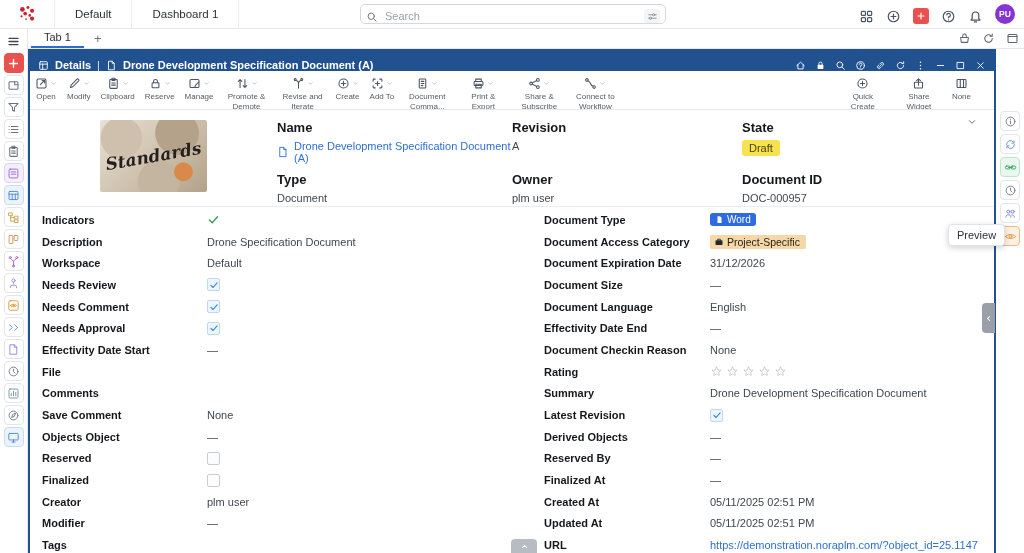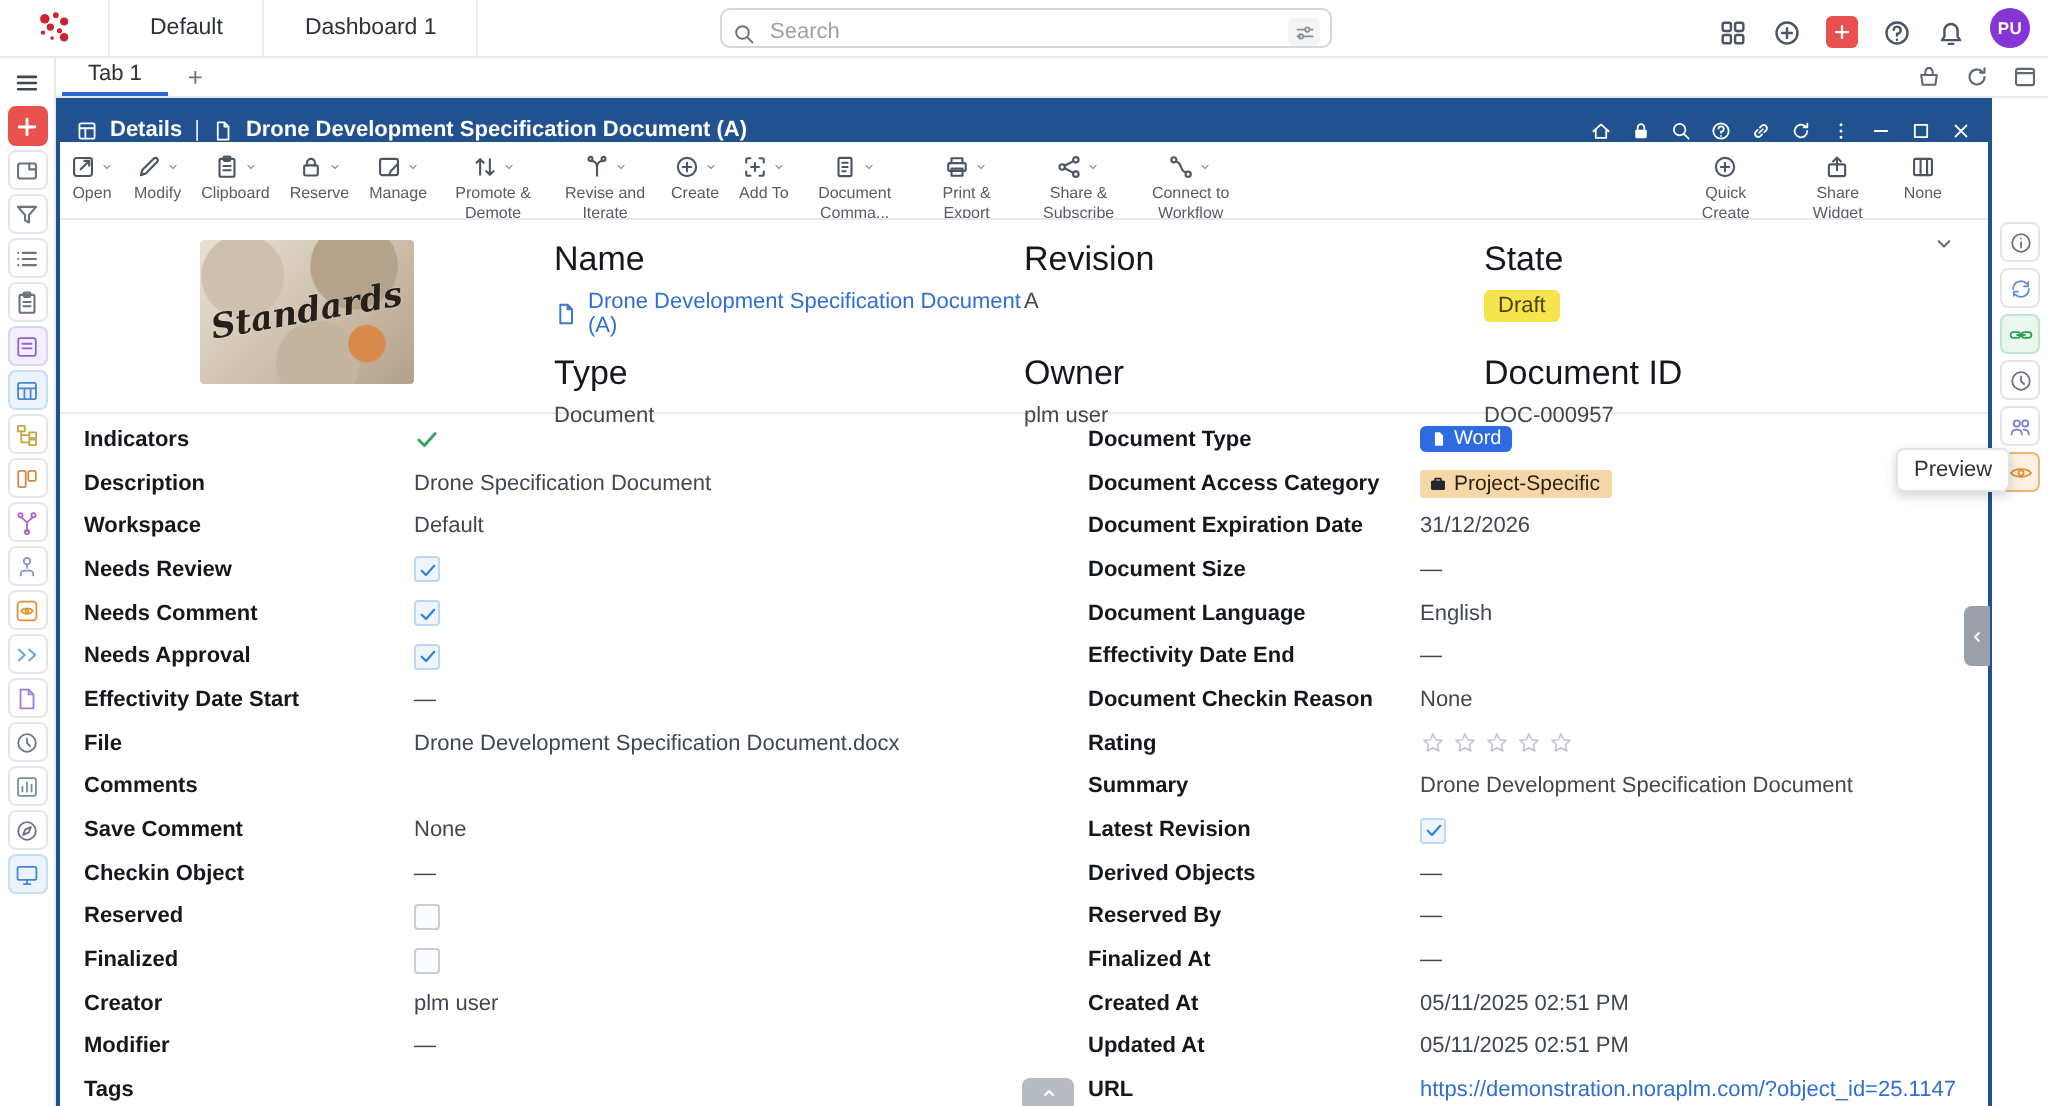--- a/index.html
+++ b/index.html
@@ -63,21 +63,21 @@
          background:
            radial-gradient(circle at 78% 72%, #d98a4a 0 9%, transparent 10%),
            radial-gradient(circle at 20% 25%, #cfc0ad 0 20%, transparent 21%),
            radial-gradient(circle at 72% 18%, #b4a28a 0 22%, transparent 23%),
            radial-gradient(circle at 55% 85%, #c4b5a1 0 24%, transparent 25%),
            linear-gradient(135deg,#e9e1d5,#cdbfab 55%,#b3a28a);
          display:flex;align-items:center;justify-content:center}
   .thumb-text{font-family:"DejaVu Serif",serif;font-style:italic;font-weight:bold;font-size:17px;color:#26201a;
               transform:rotate(-10deg);text-shadow:0 0 1px rgba(255,255,255,.4)}
   .hcols{display:grid;grid-template-columns:235px 230px auto;row-gap:8px;margin-left:70px}
-  .hlabel{font-size:17px;font-weight:normal;color:#14181d;margin-bottom:5px}
+  .hlabel{font-size:13px;font-weight:bold;color:#14181d;margin-bottom:5px}
   .hval{font-size:11px;color:#3f4750;display:flex;align-items:center;gap:5px}
   .hdr-chev{position:absolute;right:16px;top:6px;color:#5f6771}
 
   .fields{position:absolute;left:0;top:97px;right:0;bottom:0;display:grid;grid-template-columns:1fr 1fr;
           padding:2px 0 0 12px;box-sizing:border-box}
   .fcol{display:flex;flex-direction:column;overflow:hidden}
   .frow{height:21.7px;display:grid;grid-template-columns:165px 1fr;align-items:center;flex:0 0 auto}
   .fcol.right .frow{grid-template-columns:166px 1fr;padding-left:26px}
   .flabel{font-size:11px;font-weight:bold;color:#14181d;white-space:nowrap}
   .fval{font-size:11px;color:#3f4750;display:flex;align-items:center;gap:4px;white-space:nowrap;overflow:hidden}
@@ -800,38 +800,35 @@
             </span>
     </div>
           <div class="frow">
       <span class="flabel">Effectivity Date Start</span>
       <span class="fval">
               <span>—</span>
             </span>
     </div>
           <div class="frow">
       <span class="flabel">File</span>
-      <span class="fval">
-              <span>Drone Development Specification Document.docx</span>
-            </span>
     </div>
           <div class="frow">
       <span class="flabel">Comments</span>
       <span class="fval">
               <span></span>
             </span>
     </div>
           <div class="frow">
       <span class="flabel">Save Comment</span>
       <span class="fval">
               <span>None</span>
             </span>
     </div>
           <div class="frow">
-      <span class="flabel">Checkin Object</span>
+      <span class="flabel">Objects Object</span>
       <span class="fval">
               <span>—</span>
             </span>
     </div>
           <div class="frow">
       <span class="flabel">Reserved</span>
       <span class="fval">
               <span class="cb"></span>
             </span>
     </div>

